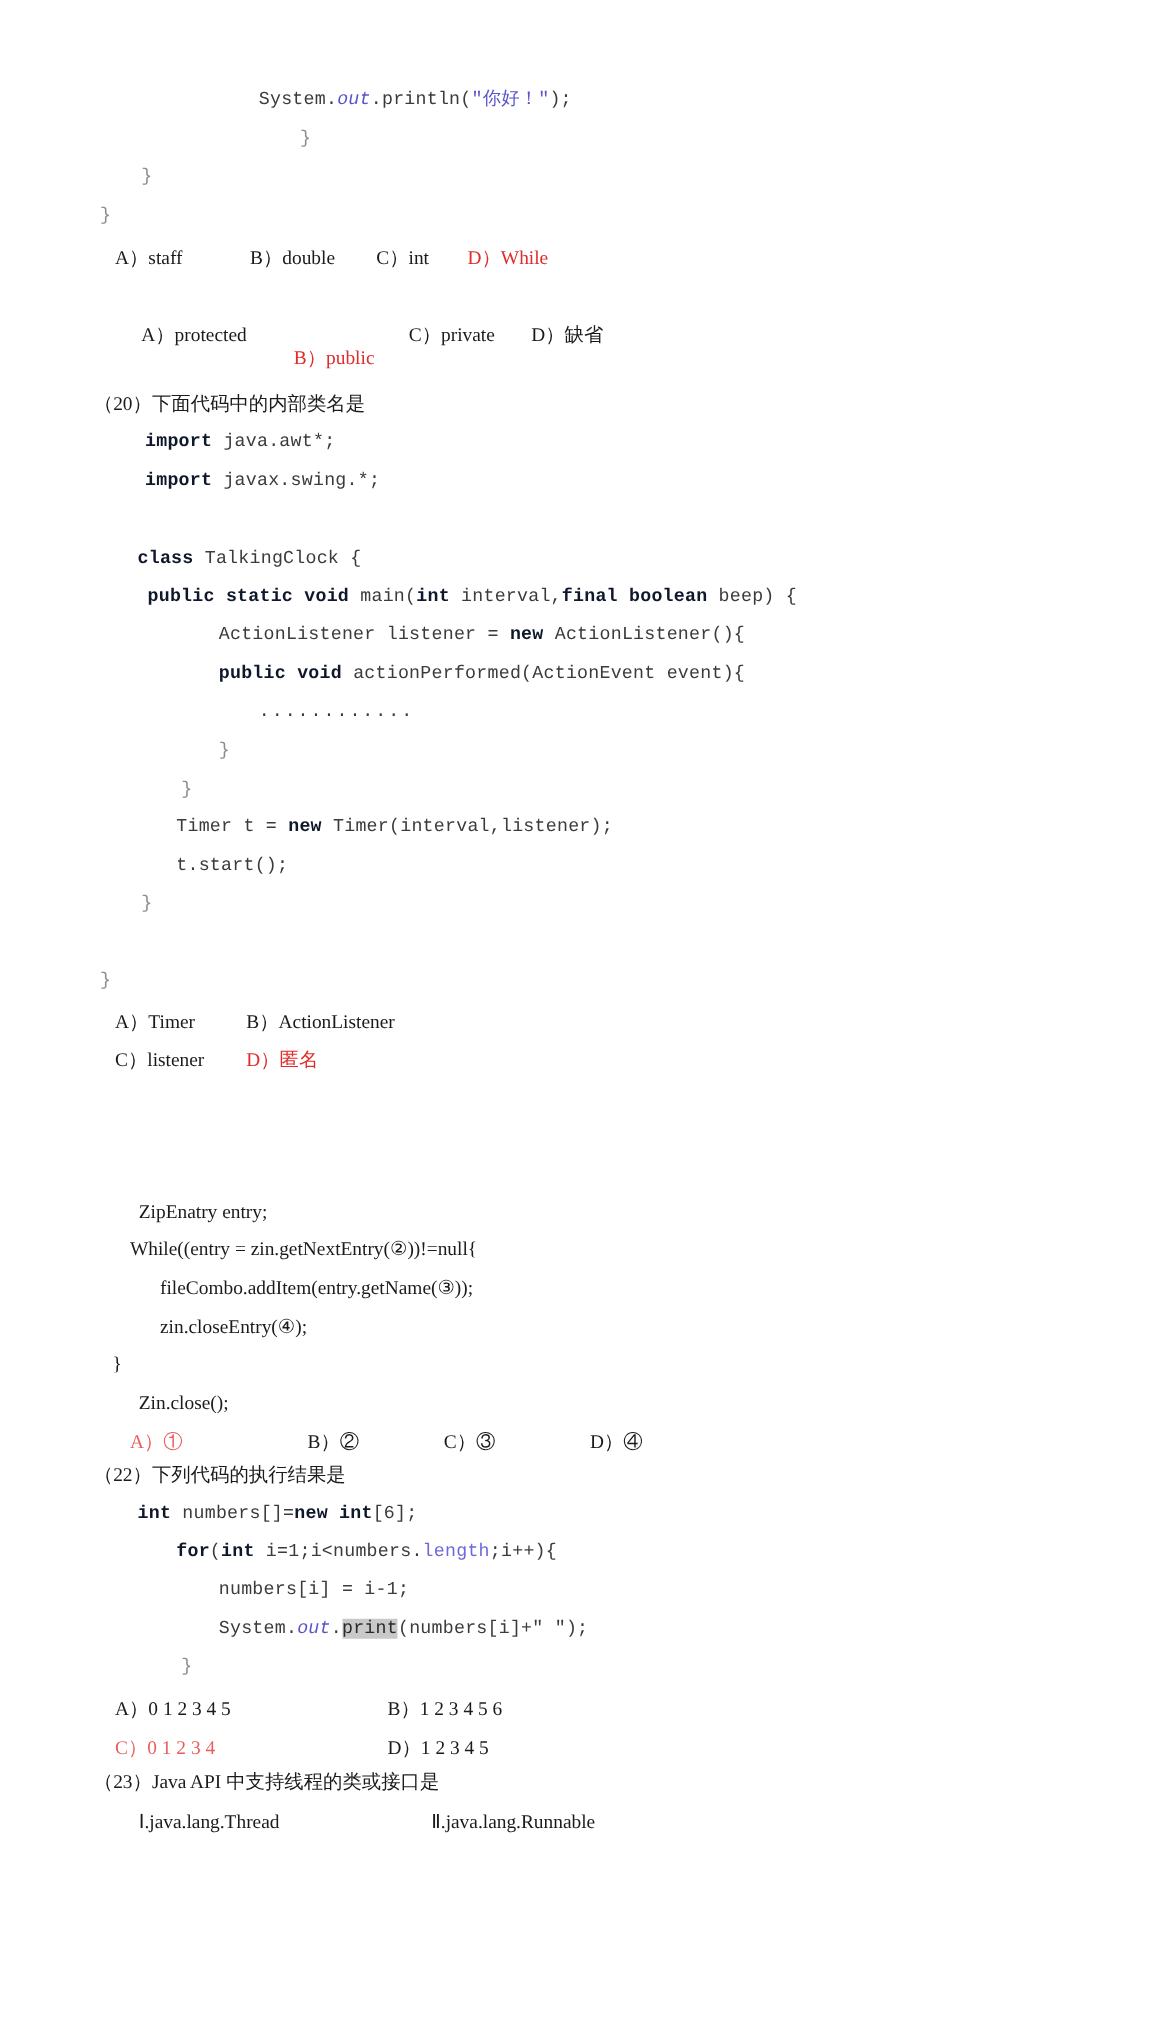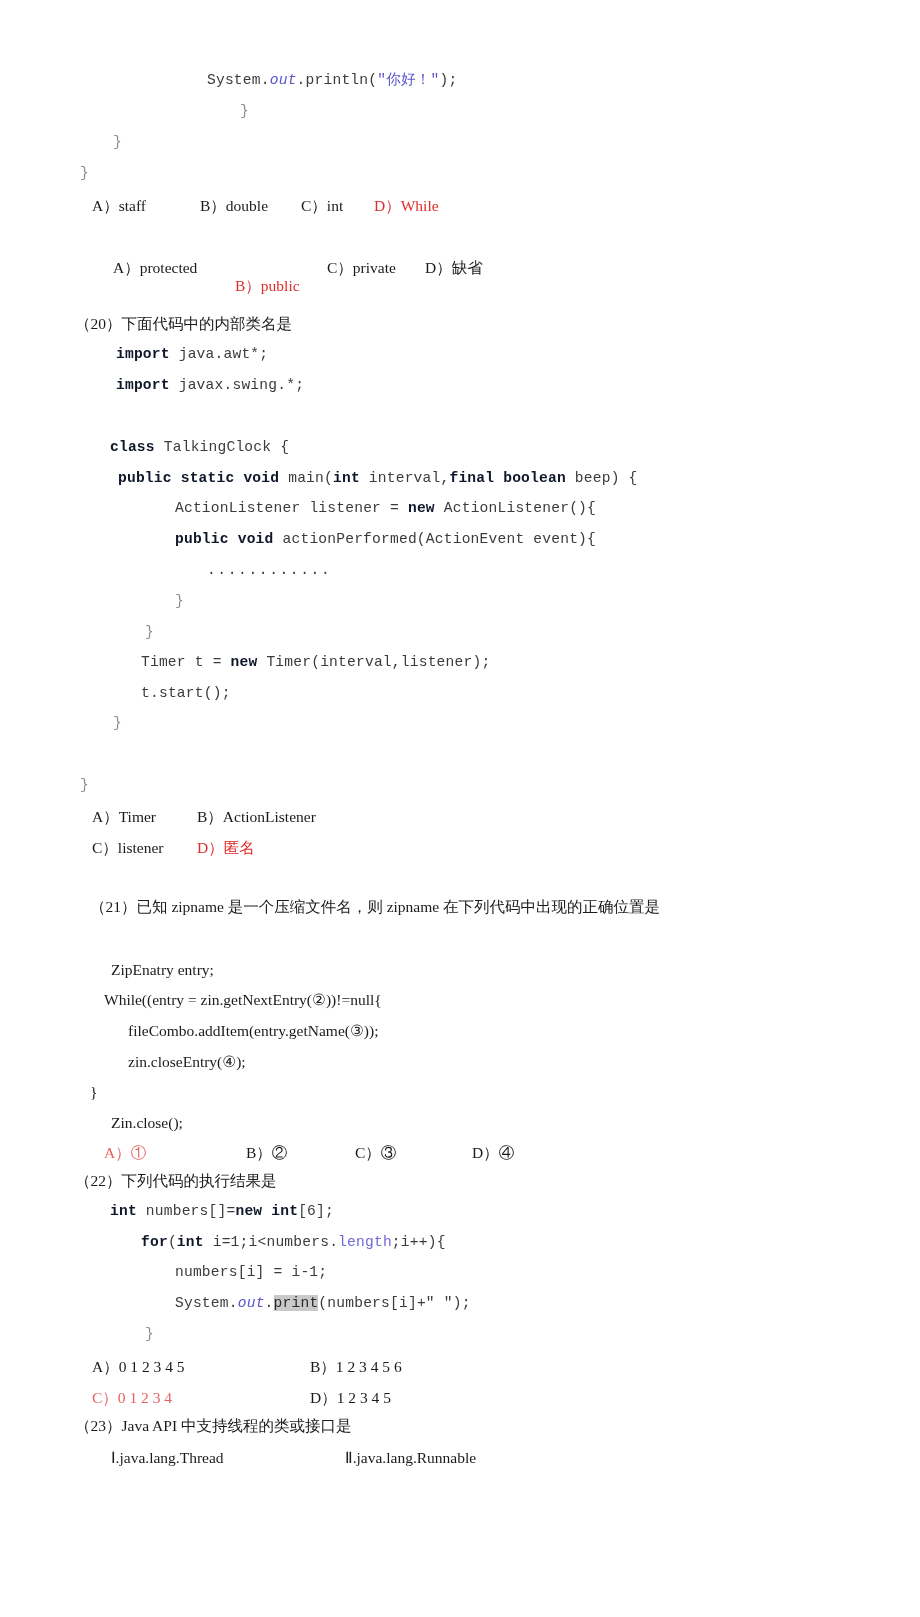--- a/index.html
+++ b/index.html
@@ -98,21 +98,20 @@
   <div class="row mono" style="left:141px; top:686px;"><span class="ul">t</span><span>.start()</span><span class="ul">;</span></div>
 
   <div class="row mono" style="left:113px; top:716px; color:#8d8d8d;">}</div>
   <div class="row mono" style="left:80px;  top:778px; color:#8d8d8d;">}</div>
 
   <div class="opt" style="left:92px;  top:807px;">A）Timer</div>
   <div class="opt" style="left:197px; top:807px;">B）ActionListener</div>
   <div class="opt" style="left:92px;  top:838px;">C）listener</div>
   <div class="opt red" style="left:197px; top:838px;">D）匿名</div>
 
-  <div class="row serif" style="left:90px; top:899px;"><span>（21）</span><span>已知 zipname 是一个压缩文件名，则 zipname 在下列代码中出现的正确位置是</span></div>
 
   <div class="row serif" style="left:111px; top:962px;">ZipEnatry entry;</div>
   <div class="row serif" style="left:104px; top:992px;">While((entry = zin.getNextEntry(②))!=null{</div>
   <div class="row serif" style="left:128px; top:1023px;">fileCombo.addItem(entry.getName(③));</div>
   <div class="row serif" style="left:128px; top:1054px;">zin.closeEntry(④);</div>
   <div class="row serif" style="left:90px;  top:1084px;">}</div>
   <div class="row serif" style="left:111px; top:1115px;">Zin.close();</div>
 
   <div class="opt redsoft" style="left:104px; top:1143px;">A）①</div>
   <div class="opt" style="left:246px; top:1143px;">B）②</div>

